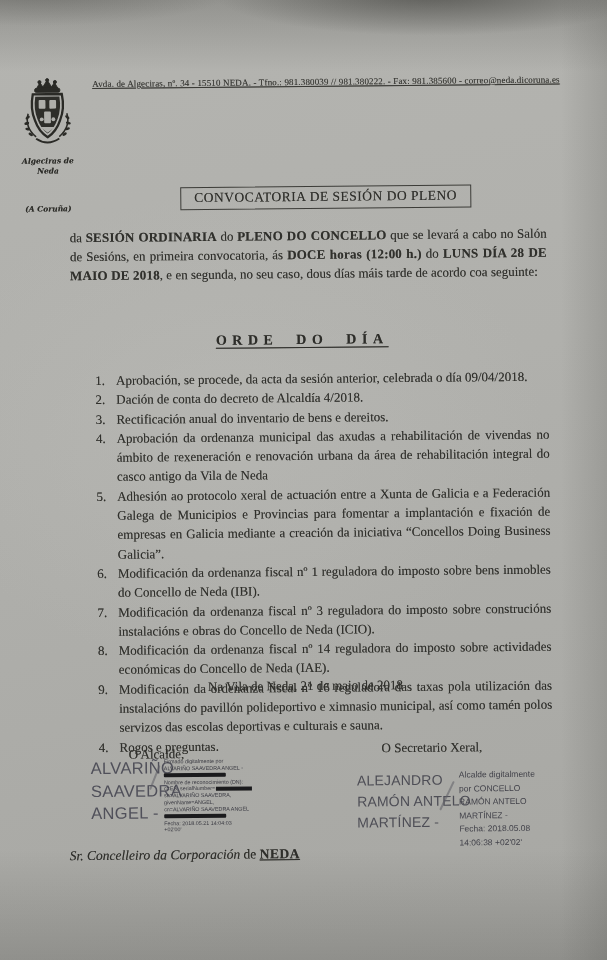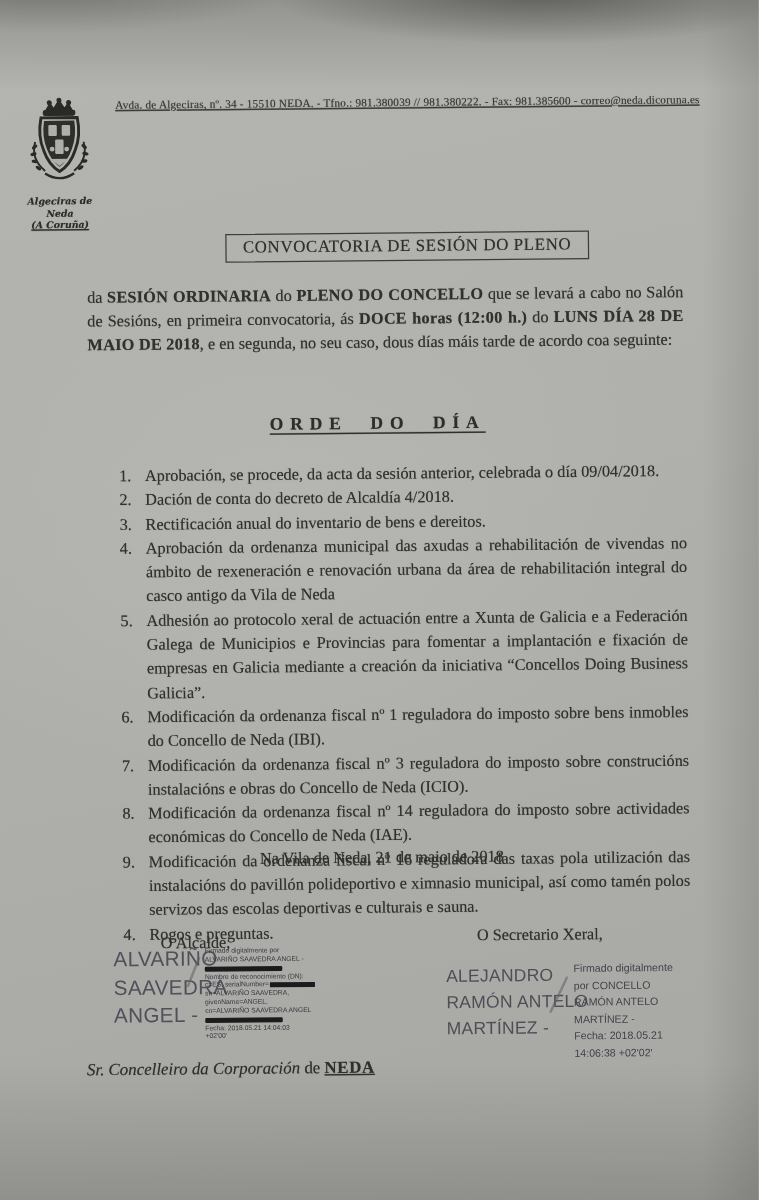--- a/index.html
+++ b/index.html
@@ -40,21 +40,21 @@
     font-size:9px;letter-spacing:0.15px;
     text-decoration:underline;
     color:#3a3a36;white-space:nowrap;
   }
   .crest{position:absolute;left:18px;top:74px;width:66px;text-align:center;}
   .crest svg{display:block;margin:0 auto;}
   .crest-caption{
     font-family:"DejaVu Serif", serif;font-style:italic;font-weight:bold;
     font-size:7.5px;line-height:9.5px;color:#2c2c28;margin-top:2px;
   }
-  .crest-caption .u{text-decoration:underline;}
+  .crest-caption .u{margin-top:29px;}
   .title-box{
     position:absolute;left:183px;top:186px;
     border:1.5px solid #3c3c38;padding:2px 13px 3px 13px;
     font-size:13.5px;letter-spacing:0.5px;color:#2f2f2b;white-space:nowrap;
   }
   .intro{
     position:absolute;left:72px;top:226px;width:477px;
     font-size:13px;line-height:19px;text-align:justify;
   }
   .intro b{letter-spacing:0.2px;}
@@ -224,25 +224,25 @@
       <div>+02'00'</div>
     </div>
 
     <div class="sig-name-right">
       <div>ALEJANDRO</div>
       <div>RAMÓN ANTELO</div>
       <div>MARTÍNEZ -</div>
     </div>
 
     <div class="sig-details-right">
-      <div>Firmado digitalmente</div>
+      <div>Alcalde digitalmente</div>
       <div>por CONCELLO</div>
       <div>RAMÓN ANTELO</div>
       <div>MARTÍNEZ -</div>
-      <div>Fecha: 2018.05.21</div>
+      <div>Fecha: 2018.05.08</div>
       <div>14:06:38 +02'02'</div>
     </div>
 
     <div class="stroke left"></div>
     <div class="stroke right"></div>
 
     <div class="footer">
       <span class="it">Sr. Concelleiro da Corporación</span>
       <span>de</span>
       <span class="neda">NEDA</span>

